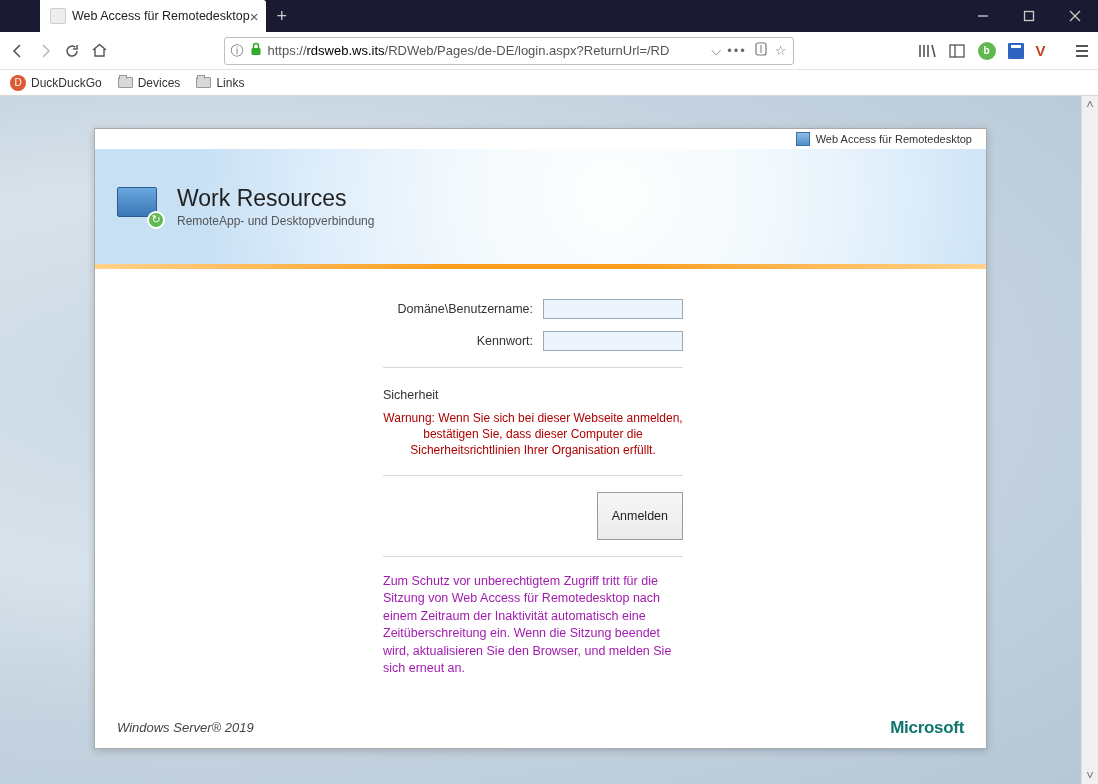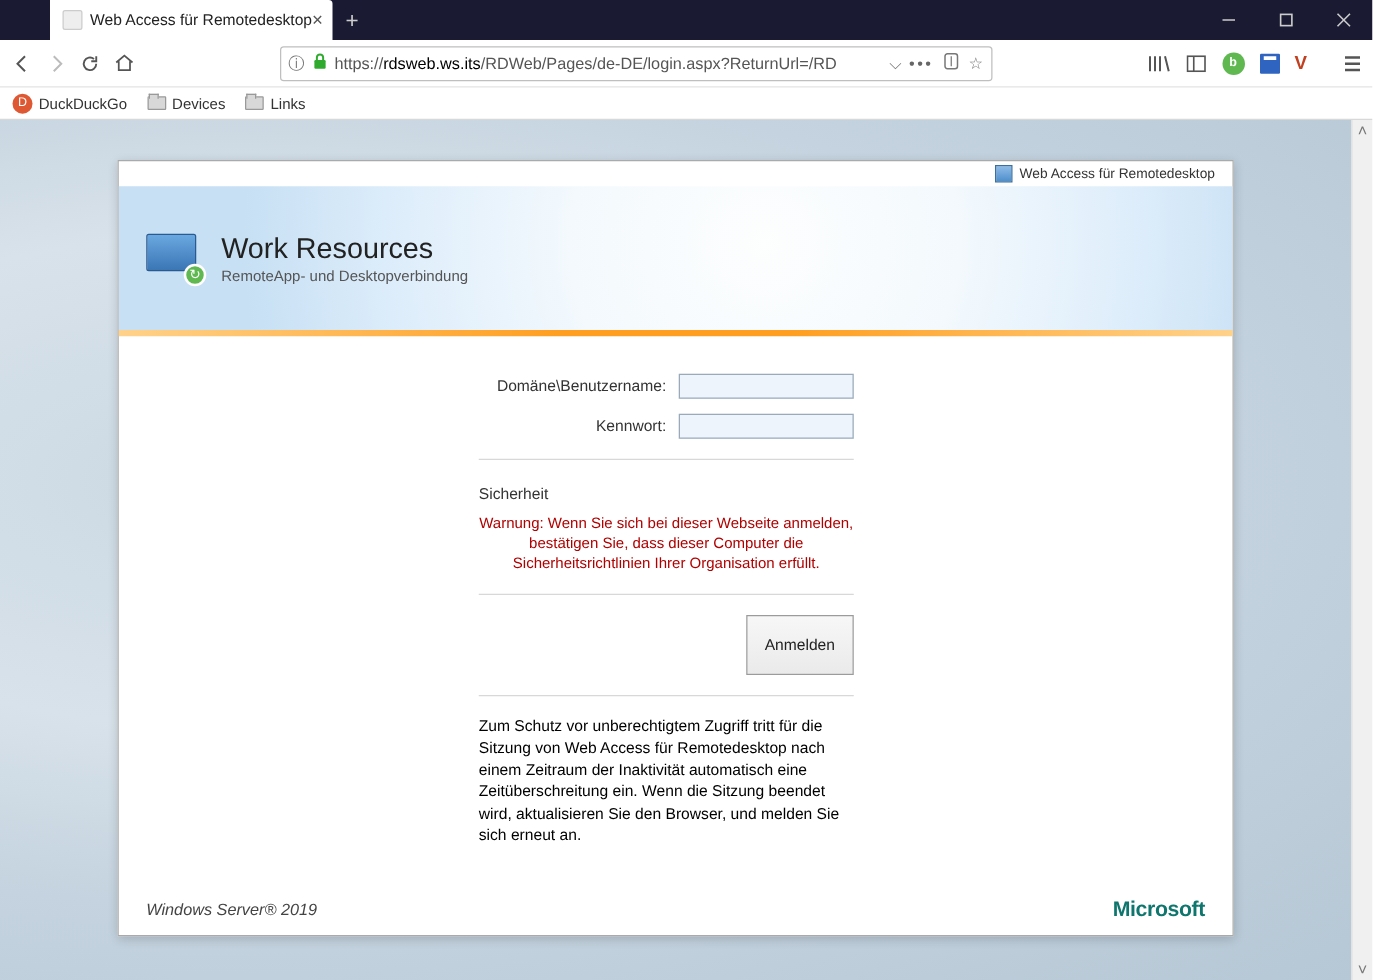--- a/index.html
+++ b/index.html
@@ -166,21 +166,21 @@
 .hr{border:none;border-top:1px solid #d8d8d8;margin:16px 0;}
 .fw{width:300px;margin-left:288px;}
 .sec-head{font-size:12.5px;color:#333;margin-bottom:8px;margin-top:20px;}
 .warn{font-size:12px;color:#b00000;line-height:1.35;text-align:center;}
 .btnrow{display:flex;justify-content:flex-end;width:300px;margin-left:288px;margin-top:8px;margin-bottom:6px;}
 .login-btn{
   padding:16px 14px;font-size:12.5px;color:#222;
   background:linear-gradient(#f7f7f7,#eaeaea);
   border:1px solid #9b9b9b;cursor:pointer;
 }
-.note{width:300px;margin-left:288px;font-size:12.5px;color:#000000;line-height:1.4;margin-top:10px;}
+.note{width:300px;margin-left:288px;font-size:12.5px;color:#a21caf;line-height:1.4;margin-top:10px;}
 .panel-footer{
   display:flex;justify-content:space-between;align-items:center;
   padding: 6px 22px 10px;
   margin-top: 24px;
   gap: 46px;
 }
 .ws-logo{font-size:13px;color:#444;font-style:italic;}
 .ms-logo{font-size:17px;font-weight:bold;color:#0f766e;letter-spacing:-.3px;}
 </style>
 </head>

